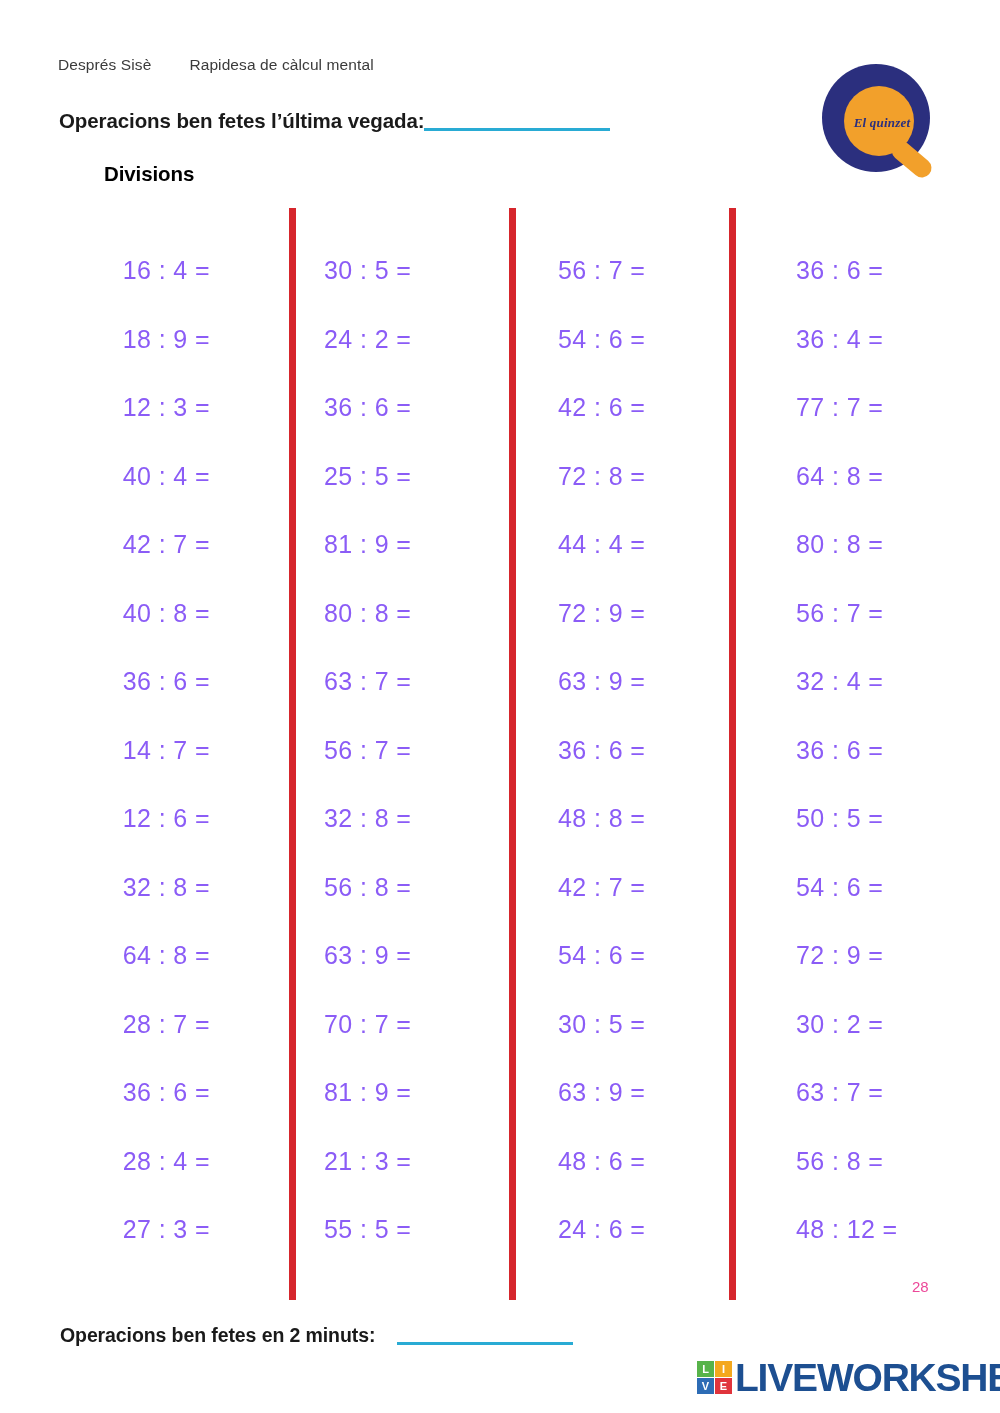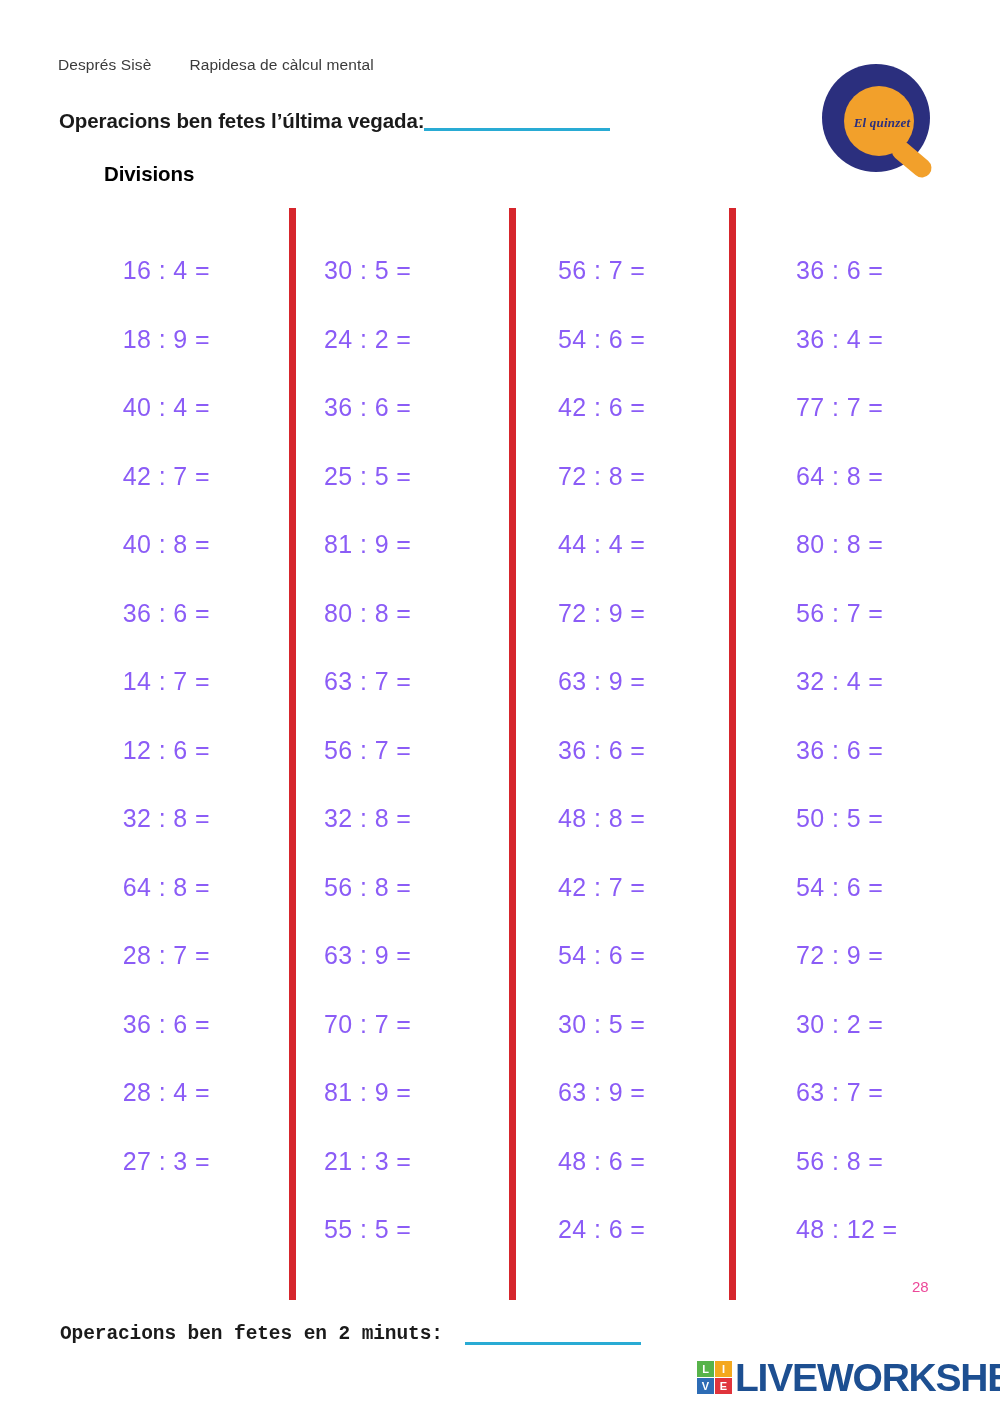--- a/index.html
+++ b/index.html
@@ -162,23 +162,22 @@
   .col.c1 .problem { text-align: left;  padding-left: 18px; }
   .col.c2 .problem { text-align: left;  padding-left: 18px; }
   .col.c3 .problem { text-align: left;  padding-left: 22px; }
 
   
   .footer-line {
     position: absolute;
     left: 60px;
     top: 1320px;
     display: flex;
-    align-items: center;
+    align-items: flex-end;
     gap: 22px;
-    font-family: Liberation Mono, monospace;
   }
   .footer-line .f-label {
     font-size: 19.5px;
     font-weight: bold;
     color: #1a1a1a;
     letter-spacing: -0.1px;
   }
   .footer-line .answer-blank { width: 176px; border-bottom-width: 3px; }
 
   .page-num {
@@ -252,20 +251,21 @@
 
   <div class="sep-bar s1"></div>
   <div class="sep-bar s2"></div>
   <div class="sep-bar s3"></div>
 
   <div class="grid">
 
     <div class="col c0">
       <div class="problem">16 : 4 =</div>
       <div class="problem">18 : 9 =</div>
+      <div class="problem">12 : 3 =</div>
       <div class="problem">40 : 4 =</div>
       <div class="problem">42 : 7 =</div>
       <div class="problem">40 : 8 =</div>
       <div class="problem">36 : 6 =</div>
       <div class="problem">14 : 7 =</div>
       <div class="problem">12 : 6 =</div>
       <div class="problem">32 : 8 =</div>
       <div class="problem">64 : 8 =</div>
       <div class="problem">28 : 7 =</div>
       <div class="problem">36 : 6 =</div>

